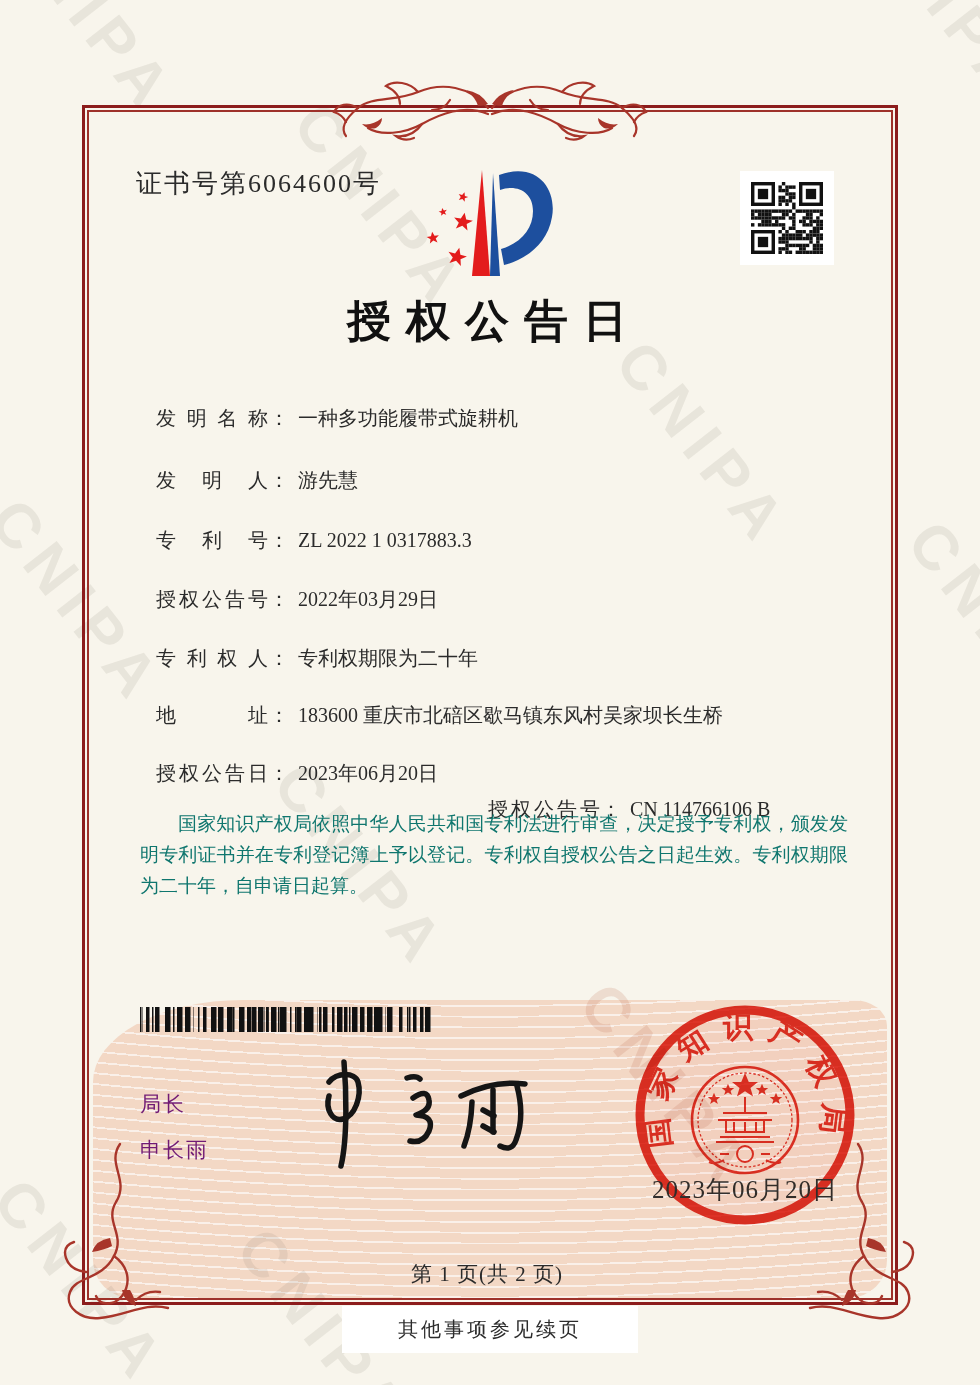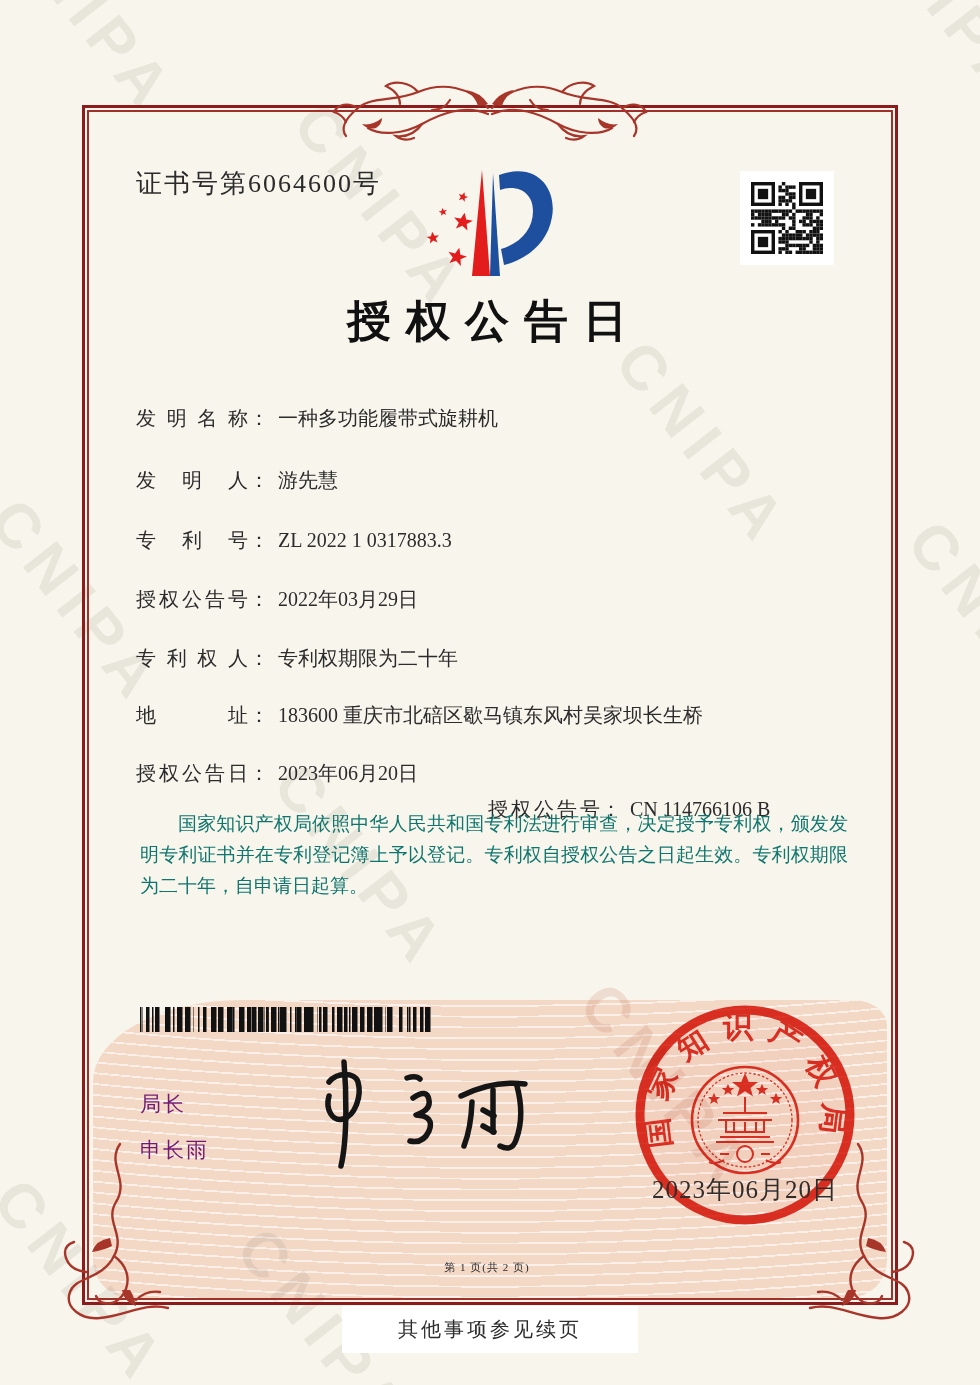--- a/index.html
+++ b/index.html
@@ -35,34 +35,34 @@
   .ornament{position:absolute;z-index:4;pointer-events:none;}
   
   .cert-no{position:absolute;z-index:5;left:136px;top:166px;font-size:26px;letter-spacing:2px;text-align:right;}
   .logo{position:absolute;z-index:5;left:420px;top:160px;}
   .qr-box{position:absolute;z-index:5;left:740px;top:171px;width:94px;height:94px;background:#fff;
     display:flex;align-items:center;justify-content:center;}
   .title{
     position:absolute;z-index:5;left:82px;top:292px;width:810px;text-align:center;
     font-size:44px;font-weight:700;letter-spacing:15px;text-indent:15px;color:#111;
   }
-  .field{position:absolute;z-index:5;left:136px;font-size:20px;white-space:nowrap;}
+  .field{position:absolute;z-index:5;left:156px;font-size:20px;white-space:nowrap;}
   .flabel{display:inline-block;width:112px;text-align:justify;text-align-last:justify;}
   .fvalue{margin-left:9px;}
   .field .colon{margin-left:1px;}
   .paras{position:absolute;z-index:5;left:140px;top:808px;width:708px;
     font-size:19px;line-height:31px;text-align:justify;color:#0f766e;}
   .paras p{margin:0 0 3px 0;text-indent:2em;}
   .barcode{position:absolute;z-index:5;left:140px;top:1007px;width:292px;height:25px;}
   .gov{position:absolute;z-index:5;left:140px;font-size:21px;
     font-family:"Liberation Sans","DejaVu Sans",sans-serif;color:#701a75;letter-spacing:2px;}
   .signature{position:absolute;z-index:6;left:295px;top:1056px;}
   .seal{position:absolute;z-index:6;left:628px;top:998px;mix-blend-mode:multiply;}
   .page-no{position:absolute;z-index:5;left:82px;top:1260px;width:810px;text-align:center;
-    font-size:11px;letter-spacing:1px;}
+    font-size:21px;letter-spacing:1px;}
   .cont-box{
     position:absolute;z-index:7;left:50%;top:1306px;transform:translateX(-50%);
     background:#ffffff;padding:10px 56px;font-size:20px;letter-spacing:3px;white-space:nowrap;
   }
 </style>
 </head>
 <body>
 
 <div class="panel"></div>
 

